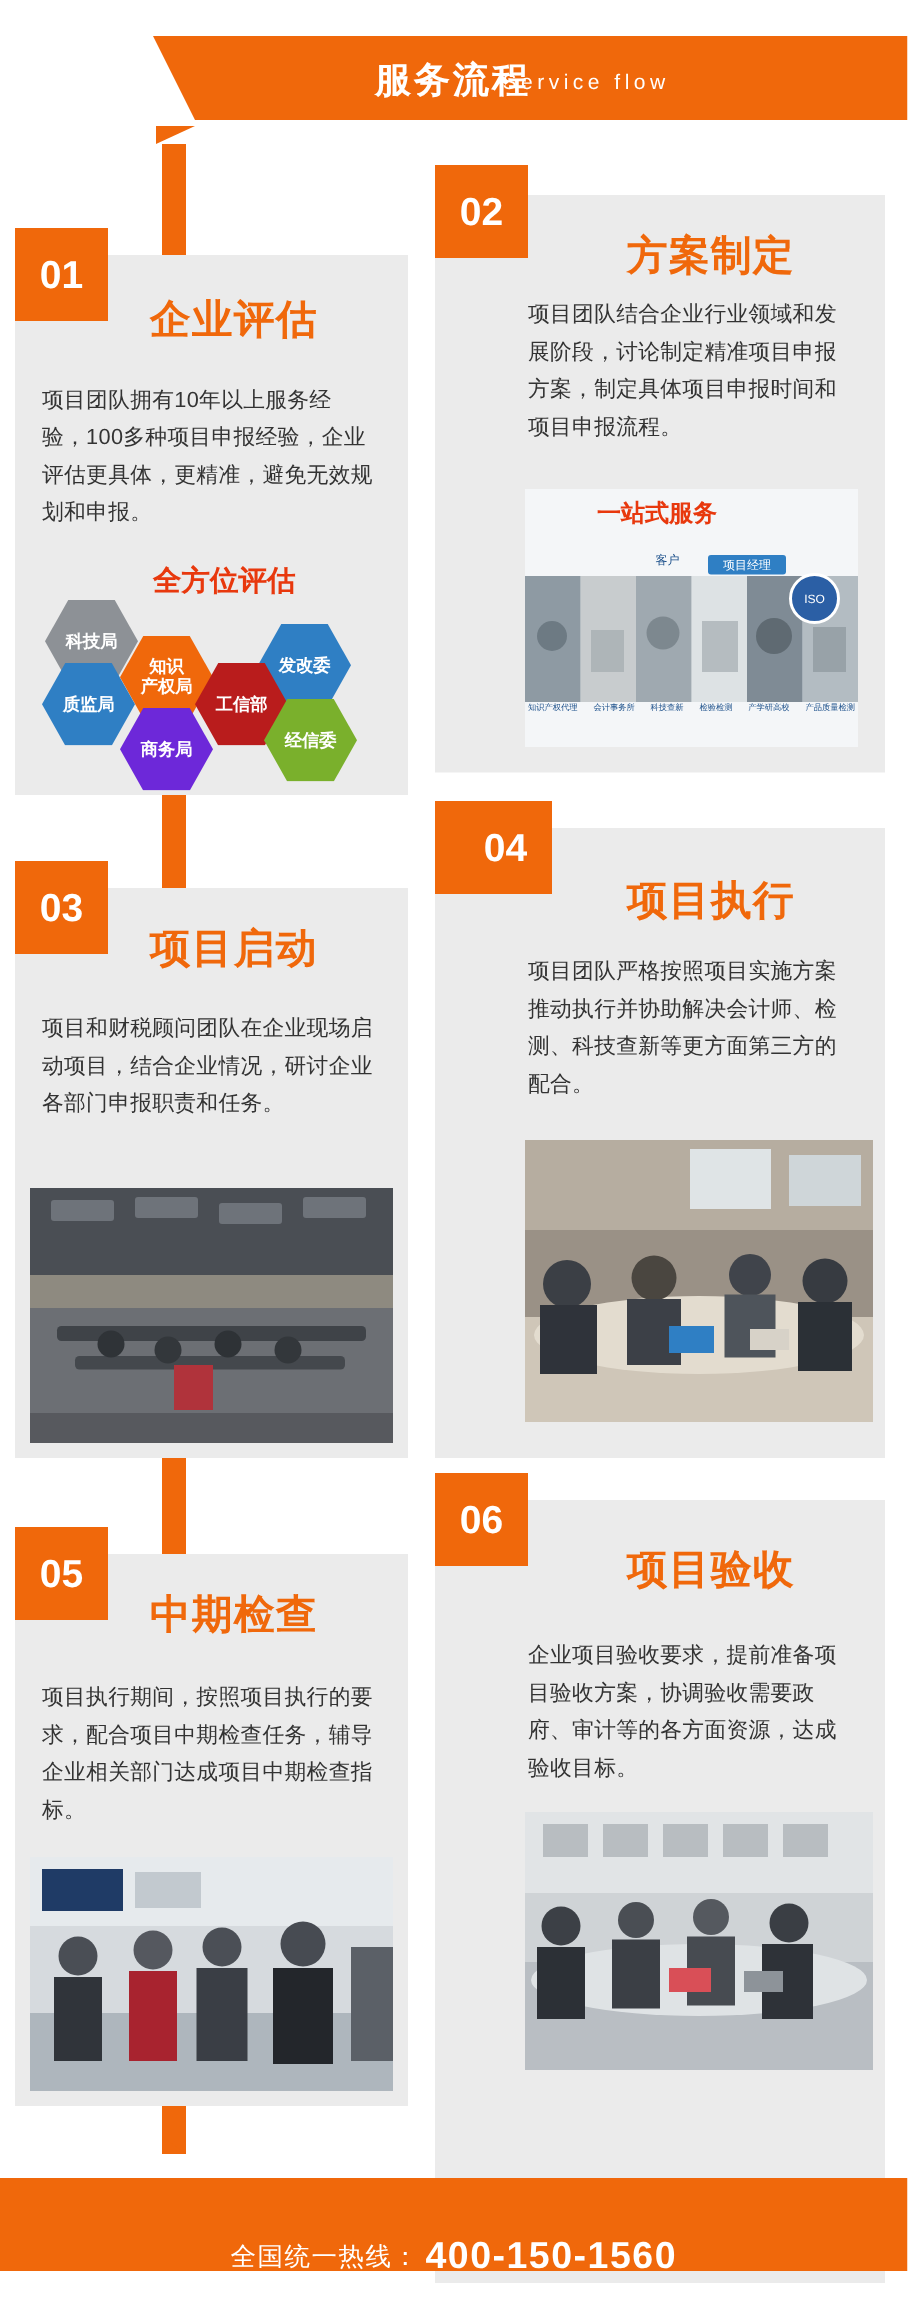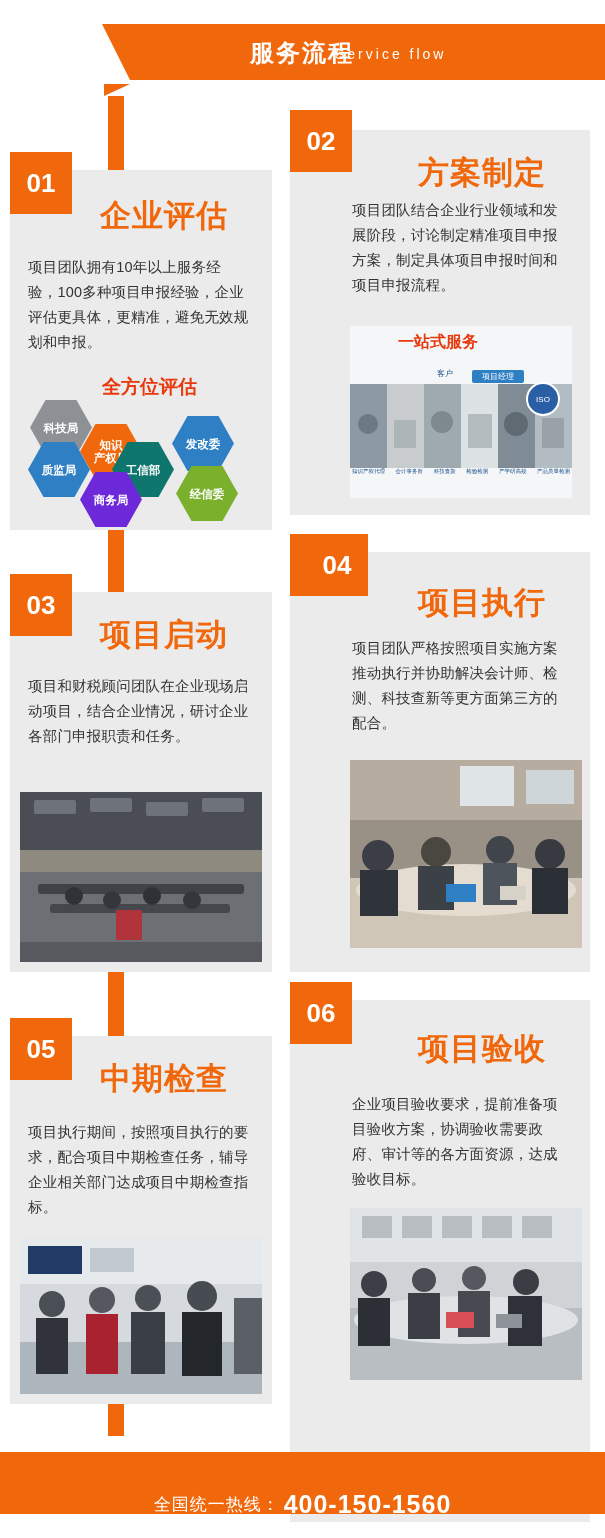--- a/index.html
+++ b/index.html
@@ -47,21 +47,21 @@
   }
 
   
   .card{position:absolute;background:#ebebeb;}
   .num{
     position:absolute;width:62px;height:62px;background:#f0680b;
     color:#ffffff;font-size:26px;font-weight:bold;
     display:flex;align-items:center;justify-content:center;
   }
   .ctitle{
-    position:absolute;color:#f0680b;font-size:31px;font-weight:bold;
+    position:absolute;color:#f0680b;font-size:27px;font-weight:bold;
     letter-spacing:1px;
   }
   .ctext{
     position:absolute;color:#333333;font-size:14.5px;line-height:25px;
     letter-spacing:0.2px;
   }
 
   
   .photo{position:absolute;overflow:hidden;background:#9aa3ab;}
   .photo svg{display:block;}
@@ -118,21 +118,21 @@
 <div class="card" style="left:10px;top:170px;width:262px;height:360px;">
   <div class="ctitle" style="left:90px;top:25px;">企业评估</div>
   <div class="ctext" style="left:18px;top:85px;width:222px;">项目团队拥有10年以上服务经验，100多种项目申报经验，企业评估更具体，更精准，避免无效规划和申报。</div>
 
   <div class="hexwrap" style="left:14px;top:202px;width:236px;height:142px;">
     <div class="hexlabel" style="left:78px;top:2px;">全方位评估</div>
     <div class="hex" style="left:6px;top:28px;background:#8d9196;">科技局</div>
     <div class="hex" style="left:56px;top:52px;background:#f0680b;line-height:13px;">知识<br>产权局</div>
     <div class="hex" style="left:148px;top:44px;background:#2f7fc4;">发改委</div>
     <div class="hex" style="left:4px;top:70px;background:#2f7fc4;">质监局</div>
-    <div class="hex" style="left:88px;top:70px;background:#0f766e;">工信部</div>
+    <div class="hex" style="left:106px;top:70px;background:#b91c1c;">工信部</div>
     <div class="hex" style="left:56px;top:100px;background:#6d28d9;">商务局</div>
     <div class="hex" style="left:152px;top:94px;background:#7ab02c;">经信委</div>
   </div>
 </div>
 <div class="num" style="left:10px;top:152px;">01</div>
 
 <div class="card" style="left:290px;top:130px;width:300px;height:385px;">
   <div class="ctitle" style="left:128px;top:22px;">方案制定</div>
   <div class="ctext" style="left:62px;top:68px;width:215px;">项目团队结合企业行业领域和发展阶段，讨论制定精准项目申报方案，制定具体项目申报时间和项目申报流程。</div>
 

